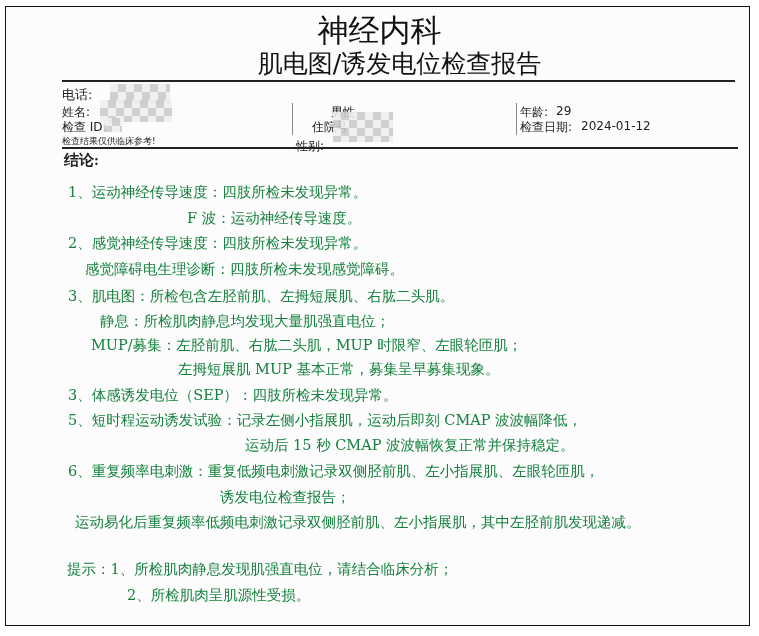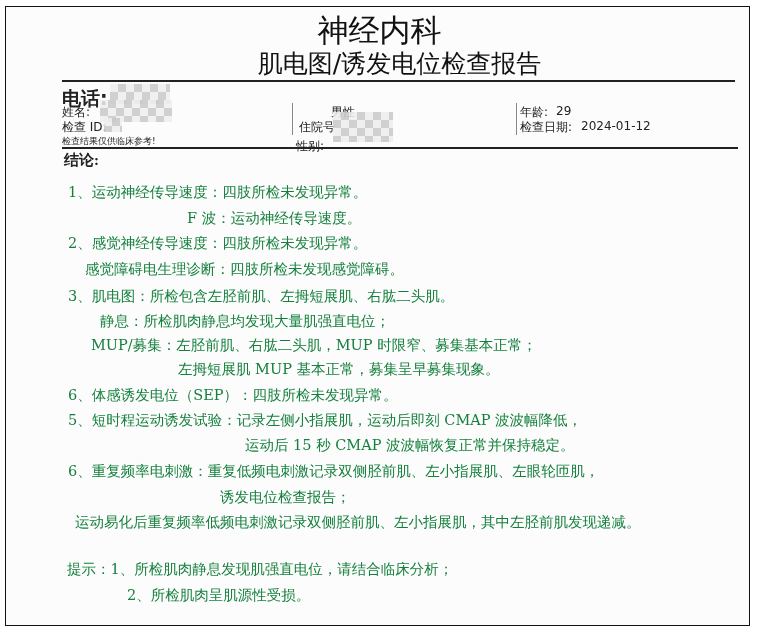--- a/index.html
+++ b/index.html
@@ -17,21 +17,21 @@
     font-family: "DejaVu Sans", "Liberation Sans", sans-serif; font-size: 31px; color: #111;
   }
   .subtitle {
     left: 0; width: 799px; text-align: center; top: 47px;
     font-family: "DejaVu Sans", "Liberation Sans", sans-serif; font-size: 25px; color: #111;
   }
   .rule { position: absolute; height: 2px; background: #222; }
   .info {
     font-family: "DejaVu Sans", "Liberation Sans", sans-serif; font-size: 12px; color: #222;
   }
-  .info.big { font-size: 19px; font-weight: bold; }
+  .info.big { font-size: 13px; font-weight: normal; }
   .info.small { font-size: 9px; }
   .vbar { position: absolute; width: 1px; background: #888; }
   .redact {
     position: absolute;
     background-image:
       linear-gradient(45deg, #c9c9c9 25%, transparent 25%, transparent 75%, #c9c9c9 75%),
       linear-gradient(45deg, #c9c9c9 25%, transparent 25%, transparent 75%, #c9c9c9 75%);
     background-size: 16px 16px; background-position: 0 0, 8px 8px;
     background-color: #efefef; opacity: 0.85; filter: blur(0.6px);
   }
@@ -55,42 +55,42 @@
 <div class="redact" style="left:100px; top:100px; width:72px; height:22px;"></div>
 
 <div class="abs info" style="left:62px; top:119px;">检查 ID:</div>
 <div class="redact" style="left:104px; top:118px; width:18px; height:14px;"></div>
 
 <div class="abs info small" style="left:62px; top:135px;">检查结果仅供临床参考!</div>
 
 <div class="vbar" style="left:292px; top:103px; height:32px;"></div>
 <div class="abs info" style="left:296px; top:104px;margin-top:34px;">性别:</div>
 <div class="abs info" style="left:331px; top:104px;">男性</div>
-<div class="abs info" style="left:299px; top:119px;">住院号</div>
+<div class="abs info" style="left:312px; top:119px;">住院号</div>
 <div class="redact" style="left:333px; top:112px; width:60px; height:30px;"></div>
 
 <div class="vbar" style="left:516px; top:103px; height:32px;"></div>
 <div class="abs info" style="left:520px; top:104px;">年龄:</div>
 <div class="abs info" style="left:556px; top:104px;">29</div>
 <div class="abs info" style="left:520px; top:119px;text-align:center;">检查日期:</div>
 <div class="abs info" style="left:581px; top:119px;">2024-01-12</div>
 
 <div class="rule" style="left:62px; top:147px; width:676px;"></div>
 
 <div class="abs heading" style="left:64px; top:151px;">结论:</div>
 
 <div class="abs line" style="left:68px; top:183px;">1、运动神经传导速度：四肢所检未发现异常。</div>
 <div class="abs line" style="left:187px; top:209px;">F 波：运动神经传导速度。</div>
 <div class="abs line" style="left:68px; top:234px;">2、感觉神经传导速度：四肢所检未发现异常。</div>
 <div class="abs line" style="left:85px; top:260px;">感觉障碍电生理诊断：四肢所检未发现感觉障碍。</div>
 <div class="abs line" style="left:68px; top:287px;">3、肌电图：所检包含左胫前肌、左拇短展肌、右肱二头肌。</div>
 <div class="abs line" style="left:100px; top:312px;">静息：所检肌肉静息均发现大量肌强直电位；</div>
-<div class="abs line" style="left:91px; top:336px;">MUP/募集：左胫前肌、右肱二头肌，MUP 时限窄、募集基本正常；</div>
+<div class="abs line" style="left:91px; top:336px;">MUP/募集：左胫前肌、右肱二头肌，MUP 时限窄、左眼轮匝肌；</div>
 <div class="abs line" style="left:178px; top:360px;">左拇短展肌 MUP 基本正常，募集呈早募集现象。</div>
-<div class="abs line" style="left:68px; top:386px;">6、体感诱发电位（SEP）：四肢所检未发现异常。</div>
+<div class="abs line" style="left:68px; top:386px;">3、体感诱发电位（SEP）：四肢所检未发现异常。</div>
 <div class="abs line" style="left:68px; top:411px;">5、短时程运动诱发试验：记录左侧小指展肌，运动后即刻 CMAP 波波幅降低，</div>
 <div class="abs line" style="left:245px; top:436px;">运动后 15 秒 CMAP 波波幅恢复正常并保持稳定。</div>
 <div class="abs line" style="left:68px; top:462px;">6、重复频率电刺激：重复低频电刺激记录双侧胫前肌、左小指展肌、左眼轮匝肌，</div>
 <div class="abs line" style="left:220px; top:488px;">诱发电位检查报告；</div>
 <div class="abs line" style="left:75px; top:513px;">运动易化后重复频率低频电刺激记录双侧胫前肌、左小指展肌，其中左胫前肌发现递减。</div>
 
 <div class="abs line" style="left:67px; top:560px;">提示：1、所检肌肉静息发现肌强直电位，请结合临床分析；</div>
 <div class="abs line" style="left:115px; top:586px;margin-left:12px;">2、所检肌肉呈肌源性受损。</div>
 
 </body></html>

